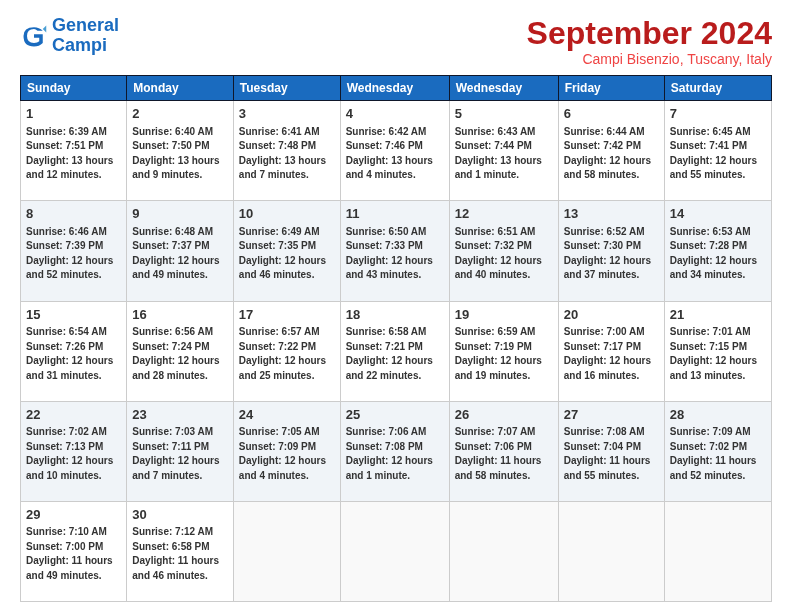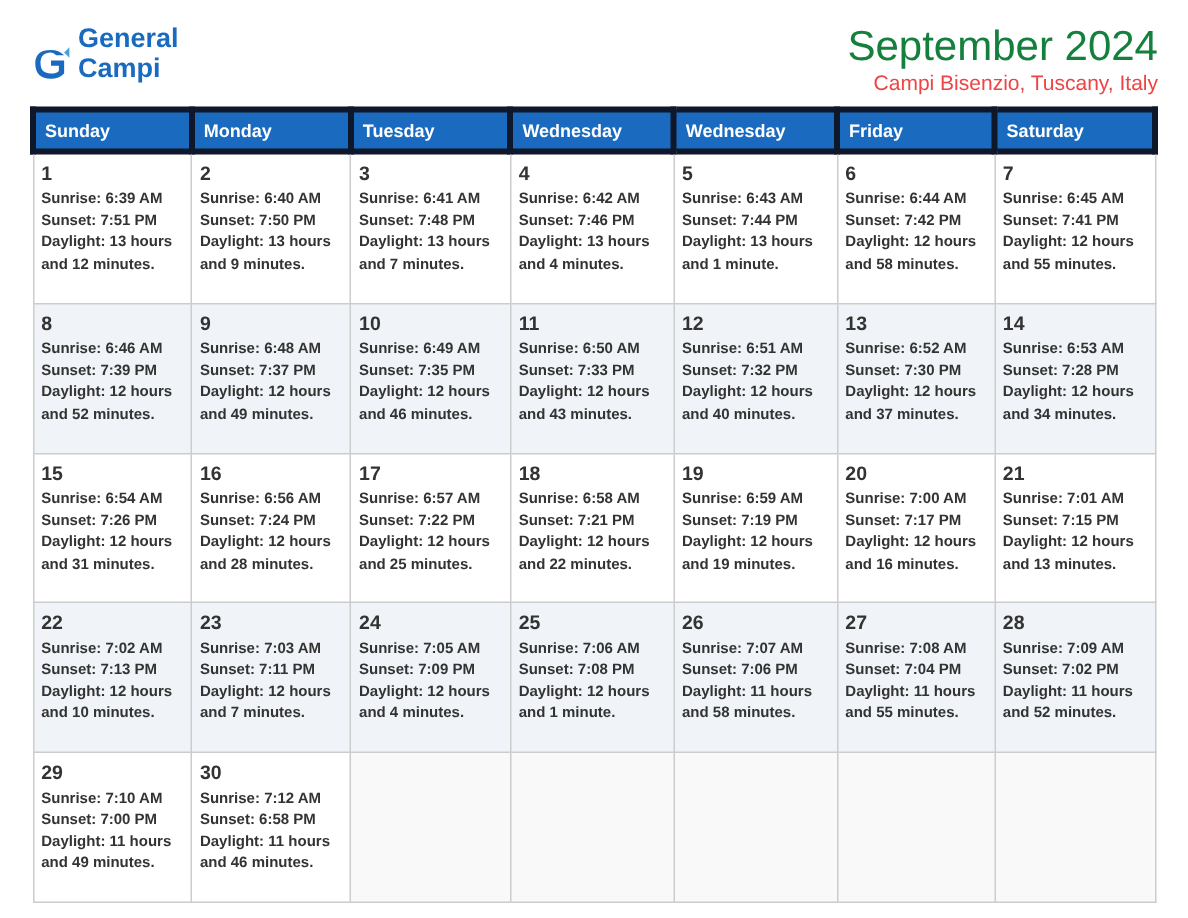--- a/index.html
+++ b/index.html
@@ -18,63 +18,63 @@
       flex-direction: column;
     }
     .header {
       display: flex;
       justify-content: space-between;
       align-items: flex-start;
       margin-bottom: 8px;
     }
     .logo {
       display: flex;
-      align-items: flex-end;
+      align-items: center;
       gap: 4px;
     }
     .logo-text {
       font-size: 18px;
       font-weight: bold;
       color: #333;
       line-height: 1.1;
     }
     .logo-text span {
       color: #1a6bbf;
     }
     .logo-icon {
       width: 28px;
       height: 28px;
     }
     .title-block {
       text-align: right;
     }
     .main-title {
-      font-size: 28px;
-      font-weight: normal;
-      color: #15803d;
+      font-size: 32px;
+      font-weight: bold;
+      color: #b91c1c;
       line-height: 1.1;
     }
     .subtitle {
       font-size: 14px;
       color: #ef4444;
     }
     .calendar {
       flex: 1;
       border-collapse: collapse;
       width: 100%;
       font-size: 10.5px;
     }
     .calendar th {
       background: #1a6bbf;
       color: #fff;
       padding: 5px 6px;
       text-align: left;
       font-size: 12px;
       font-weight: bold;
-      border: 4px solid #0f172a;
+      border: 1px solid #0f172a;
     }
     .calendar td {
       border: 1px solid #ccc;
       vertical-align: top;
       padding: 4px 5px;
       width: 113px;
       height: 80px;
       background: #fff;
       line-height: 1.35;
     }

